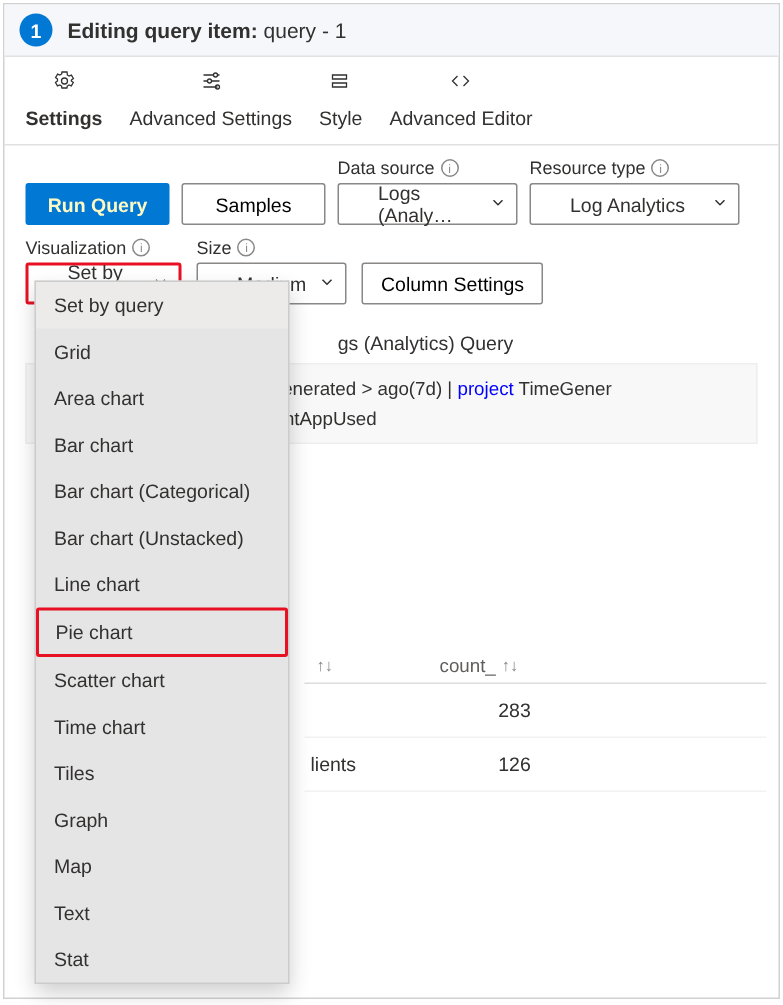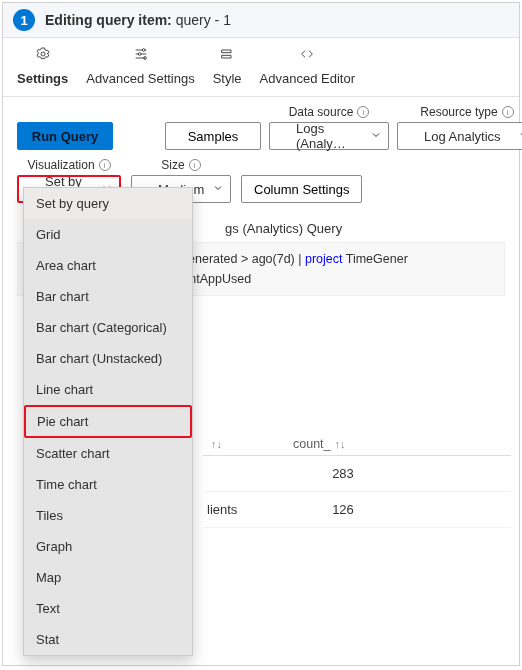--- a/index.html
+++ b/index.html
@@ -15,24 +15,24 @@
   
   .tabrow { display: flex; align-items: center; gap: 18px; padding: 8px 14px 6px; border-bottom: 1px solid #e1e1e1; }
   .tab { display: flex; align-items: center; gap: 6px; font-size: 13px; color: #323130; cursor: pointer; padding-bottom: 4px; flex-direction: column; }
   .tab.active { font-weight: 600; }
   .tab svg { width: 16px; height: 16px; stroke: #323130; fill: none; stroke-width: 1.3; }
 
   
   .controls { padding: 8px 14px 0; }
   .ctrl-row1 { display: flex; align-items: flex-end; gap: 8px; }
   .lbl-wrap { display: flex; flex-direction: column; gap: 3px; }
-  .lbl { font-size: 12px; color: #323130; display: flex; align-items: center; gap: 4px; justify-content: center; }
+  .lbl { font-size: 12px; color: #323130; display: flex; align-items: center; gap: 4px; }
   .info-icon { width: 12px; height: 12px; border: 1px solid #888; border-radius: 50%; display: inline-flex; align-items: center; justify-content: center; font-size: 8px; color: #888; }
   .btn { border: 1px solid #8a8886; background: #fff; padding: 4px 12px; font-size: 13px; border-radius: 2px; cursor: pointer; height: 28px; }
-  .btn-primary { background: #0078d4; color: #0f172a; border-color: #0078d4; font-weight: 600; }
+  .btn-primary { background: #0078d4; color: #fef9c3; border-color: #0078d4; font-weight: 600; }
   .dd { display: flex; align-items: center; justify-content: space-between; border: 1px solid #8a8886; background: #fff; padding: 4px 6px 4px 26px; font-size: 13px; border-radius: 2px; height: 28px; cursor: pointer; }
   .dd .chev { margin-left: 6px; }
   .chev svg { width: 12px; height: 12px; }
 
   .ctrl-row2 { display: flex; align-items: flex-end; gap: 10px; margin-top: 8px; }
 
   
   .hl-red { border: 2.5px solid #e81123 !important; border-radius: 2px; }
 
   
@@ -102,21 +102,21 @@
       <span>Advanced Editor</span>
     </div>
   </div>
 
   <div class="controls">
     <div class="ctrl-row1">
       <div class="rq-col">
         <button class="btn btn-primary" style="width:96px;">Run Query</button>
       </div>
       <div class="rq-col">
-        <button class="btn" style="width:96px;margin-left:44px;">Samples</button>
+        <button class="btn" style="width:96px;">Samples</button>
       </div>
       <div class="lbl-wrap">
         <div class="lbl">
             <span>Data source</span>
             <span class="info-icon">i</span>
           </div>
         <div class="dd" style="width:120px;">
           <span>Logs (Analy…</span>
           <span class="chev"><svg viewBox="0 0 24 24">
                 <path d="M6 9l6 6 6-6" fill="none" stroke="#323130" stroke-width="2"></path>

